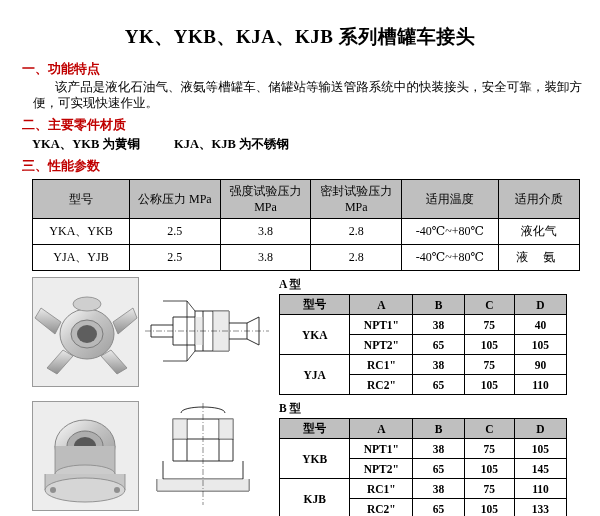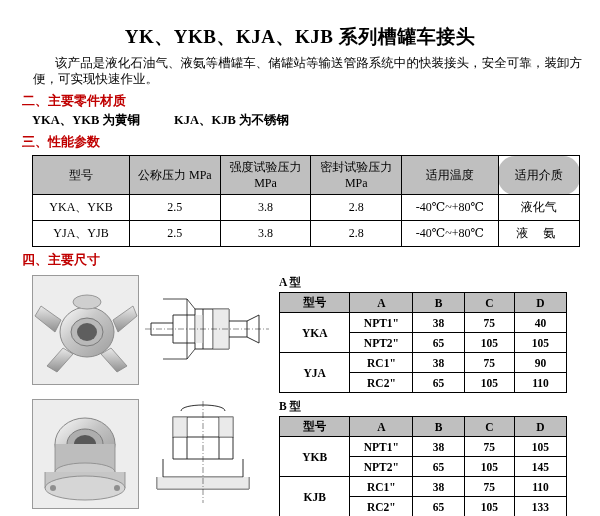--- a/index.html
+++ b/index.html
@@ -73,21 +73,21 @@
     height: 19px;
   }
   table.perf thead td {
     background: #bfbfbf;
   }
   table.perf .col-model { width: 100px; }
   table.perf .col-a { width: 95px; }
   table.perf .col-b { width: 95px; }
   table.perf .col-c { width: 95px; }
   table.perf .col-d { width: 95px; }
-  table.perf .col-e { width: 85px; border-radius: 17px; }
+  table.perf .col-e { width: 85px; }
   .spaced {
     letter-spacing: 6px;
   }
   
   .dim-wrap {
     margin-top: 6px;
     position: relative;
     height: 240px;
   }
   .row-block {
@@ -142,20 +142,21 @@
   table.dim .c3 { width: 50px; }
   table.dim .c4 { width: 52px; }
 </style>
 </head>
 <body>
 
 <div class="page">
 
   <div class="title">YK、YKB、KJA、KJB 系列槽罐车接头</div>
 
+  <div class="section-head">一、功能特点</div>
   <div class="para"><span class="indent"></span><span>该产品是液化石油气、液氨等槽罐车、储罐站等输送管路系统中的快装接头，安全可靠，装卸方便，可实现快速作业。</span></div>
 
   <div class="section-head">二、主要零件材质</div>
   <div class="matline"><span>YKA、YKB 为黄铜</span><span class="gap"></span><span>KJA、KJB 为不锈钢</span></div>
 
   <div class="section-head">三、性能参数</div>
 
   <table class="perf">
     <thead>
       <tr>
@@ -180,21 +181,20 @@
         <td>YJA、YJB</td>
         <td>2.5</td>
         <td>3.8</td>
         <td>2.8</td>
         <td>-40℃~+80℃</td>
         <td class="spaced">液 氨</td>
       </tr>
     </tbody>
   </table>
 
-  <div class="section-head">四、主要尺寸</div>
 
   <div class="dim-wrap">
 
     <div class="row-block">
 
       <div class="photo">
         <svg width="105" height="108" viewBox="0 0 105 108">
           <defs>
             <linearGradient id="mA" x1="0" y1="0" x2="1" y2="1">
               <stop offset="0%" stop-color="#fdfdfd"></stop>

